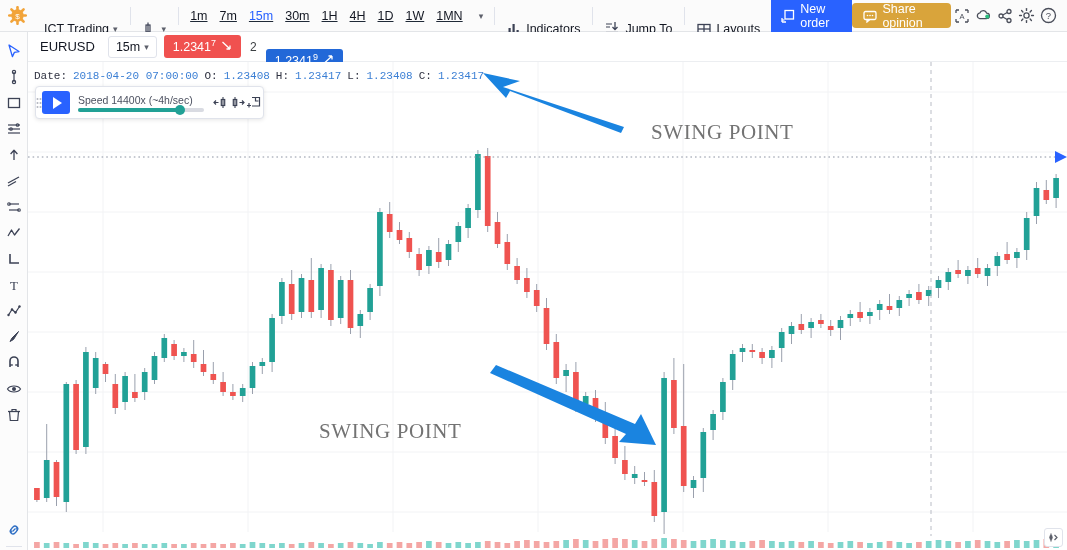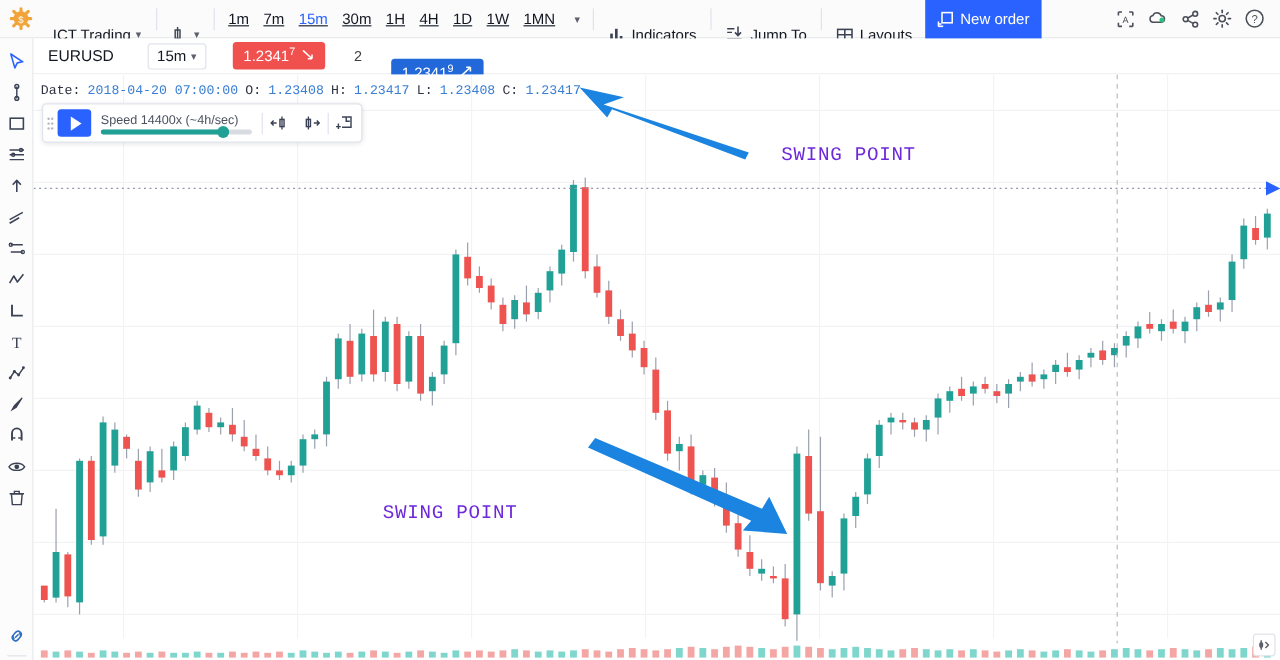--- a/index.html
+++ b/index.html
@@ -54,21 +54,21 @@
   }
   .icon-btn {
     width: 27px; height: 25px; display: flex; align-items: center; justify-content: center;
     cursor: pointer; border-radius: 3px; color:#4a4e5a;
   }
 
   
   .symbolrow {
     position: absolute; left: 28px; top: 32px; width: 1039px; height: 30px;
     background: #ffffff; border-bottom: 1px solid #eceef1;
-    display: flex; align-items: center; padding-left: 6px; gap: 22px;
+    display: flex; align-items: center; padding-left: 6px; gap: 7px;
   }
   .sym-name { font-size: 13px; color: #131722; padding: 2px 6px; cursor: pointer; border-radius:3px;}
   .sym-tf {
     font-size: 12.5px; color: #131722; padding: 3px 7px;
     border: 1px solid #e0e3eb; border-radius: 3px; cursor: pointer;
     display: flex; align-items: center;
   }
   .px-sell, .px-buy {
     color: #fff; font-size: 12.5px; border-radius: 3px;
     padding: 3px 9px; display: flex; align-items: center; gap: 5px; cursor: pointer;
@@ -107,21 +107,21 @@
     position: absolute; left: 6px; top: 8px;
     font-size: 11px; color: #131722; white-space: nowrap;
     display: flex; gap: 6px; align-items: baseline; z-index: 5; font-family: Liberation Mono, monospace;
   }
   .ohlc .lbl { color: #2f3241; }
   .ohlc .val { color: #3b7fd4; }
 
   
   .replay {
     position: absolute; left: 7px; top: 24px;
-    width: 267px; height: 33px;
+    width: 229px; height: 33px;
     background: #ffffff; border: 1px solid #e0e3eb; border-radius: 4px;
     box-shadow: 0 1px 4px rgba(0,0,0,.10);
     display: flex; align-items: center; z-index: 6;
   }
   .grip { width: 12px; height: 100%; display: flex; align-items: center;
           justify-content: center; cursor: grab; color: #b2b5be; font-size: 9px; letter-spacing:1px;}
   .play-btn {
     width: 28px; height: 23px; background: #2962ff; border-radius: 3px;
     display: flex; align-items: center; justify-content: center; cursor: pointer;
     flex: 0 0 auto;
@@ -141,22 +141,22 @@
                  background: #21a196; border-radius: 2px; }
   .slider-knob { position: absolute; left: 79%; top: -3px; width: 10px; height: 10px;
                  border-radius: 50%; background: #21a196; }
   .rp-sep { width: 1px; height: 18px; background: #e0e3eb; }
   .rp-btn { width: 27px; height: 27px; display: flex; align-items: center;
             justify-content: center; cursor: pointer; color: #3c4255; border-radius:3px;}
 
   
   .anno {
     position: absolute; z-index: 7;
-    font-size: 16px; letter-spacing: 0.6px;
-    color: #6d28d9; font-family: Liberation Mono, monospace;
+    font-size: 21px; letter-spacing: 0.6px;
+    color: #737373; font-family: Liberation Serif, serif;
     white-space: nowrap;
   }
   .anno-top { left: 623px; top: 58px; }
   .anno-bot { left: 291px; top: 357px; }
 
   
   .scale-toggle {
     position: absolute; right: 4px; bottom: 3px;
     width: 19px; height: 19px; background: #fff;
     border: 1px solid #e0e3eb; border-radius: 3px;
@@ -286,20 +286,32 @@
           <rect x="4" y="1.5" width="8.5" height="8.5" fill="none" stroke="#fff" stroke-width="1.3"></rect>
           <path d="M1 9 L1 13 M1 13 L5 13" stroke="#fff" stroke-width="1.3" fill="none"></path>
           <line x1="1" y1="11" x2="3.5" y2="11" stroke="#fff" stroke-width="1.2"></line>
         </svg>
       </span>
       <span>New order</span>
     </div>
 
     <div class="spacer"></div>
 
+    <div class="btn-share">
+      <span class="tb-icon">
+        <svg width="14" height="14" viewBox="0 0 14 14">
+          <rect x="1" y="2.5" width="12" height="8" rx="1.5" fill="none" stroke="#fff" stroke-width="1.3"></rect>
+          <path d="M4 10.5 L4 13 L6.8 10.5" fill="none" stroke="#fff" stroke-width="1.3"></path>
+          <circle cx="4.5" cy="6.5" r="0.8" fill="#fff"></circle>
+          <circle cx="7" cy="6.5" r="0.8" fill="#fff"></circle>
+          <circle cx="9.5" cy="6.5" r="0.8" fill="#fff"></circle>
+        </svg>
+      </span>
+      <span>Share opinion</span>
+    </div>
 
     <div class="icon-btn">
       <svg width="16" height="16" viewBox="0 0 16 16">
         <path d="M2 2 L2 5 M2 2 L5 2 M14 2 L11 2 M14 2 L14 5 M2 14 L2 11 M2 14 L5 14 M14 14 L14 11 M14 14 L11 14" stroke="#4a4e5a" stroke-width="1.3" fill="none"></path>
         <text x="8" y="11" font-size="7.5" fill="#4a4e5a" text-anchor="middle" font-family="Liberation Sans, sans-serif">A</text>
       </svg>
     </div>
 
     <div class="icon-btn">
       <svg width="17" height="17" viewBox="0 0 17 17">

